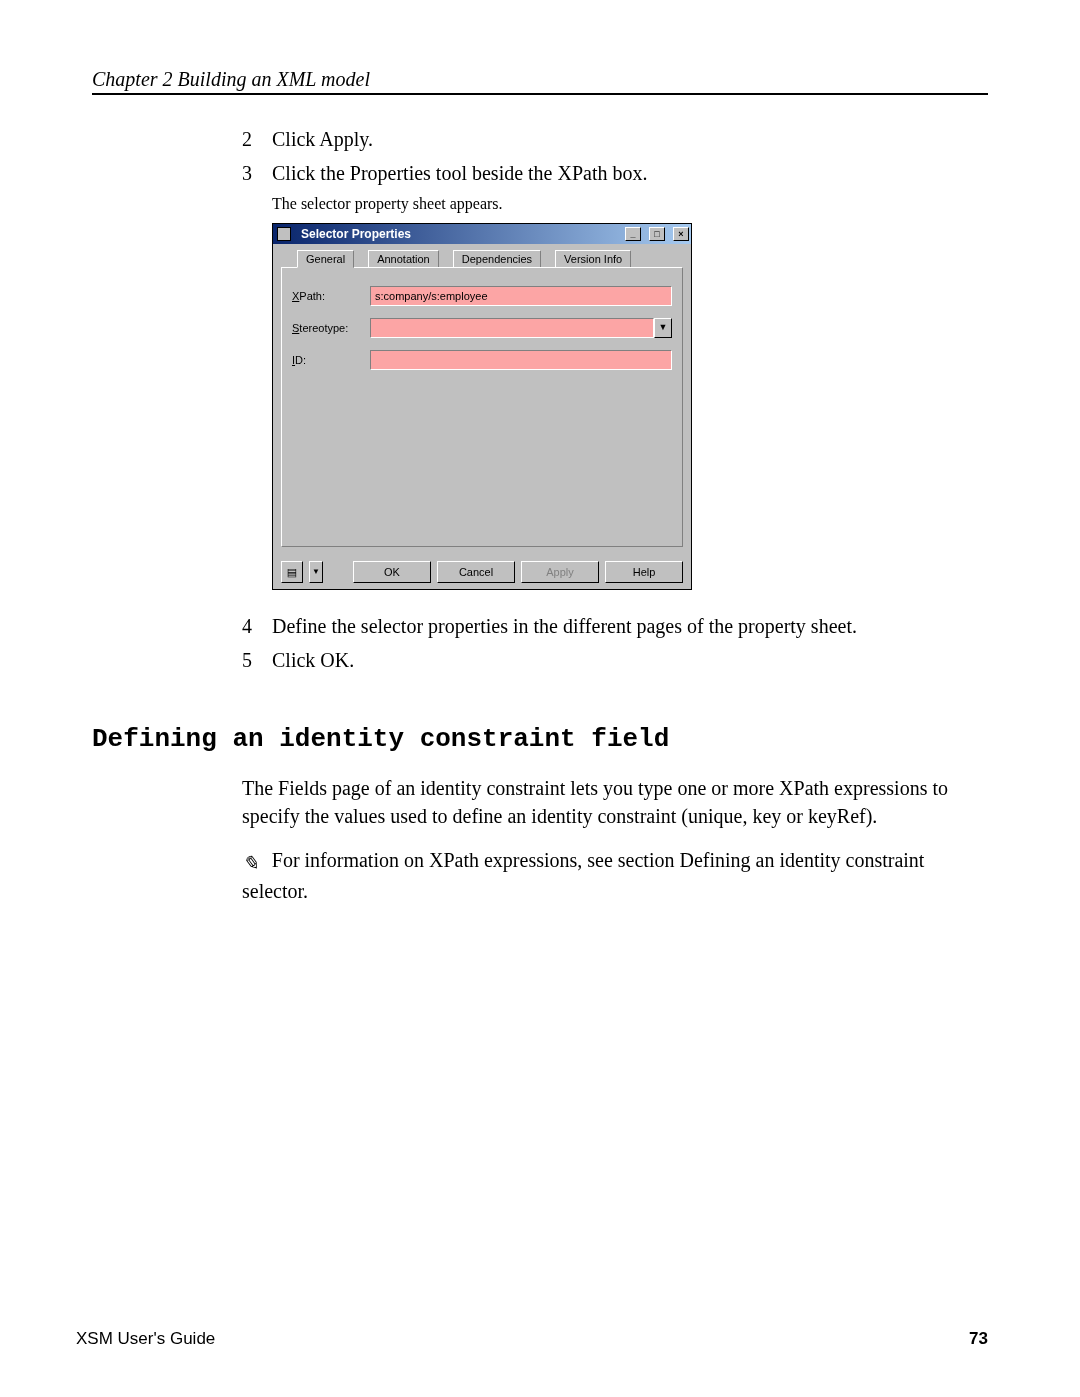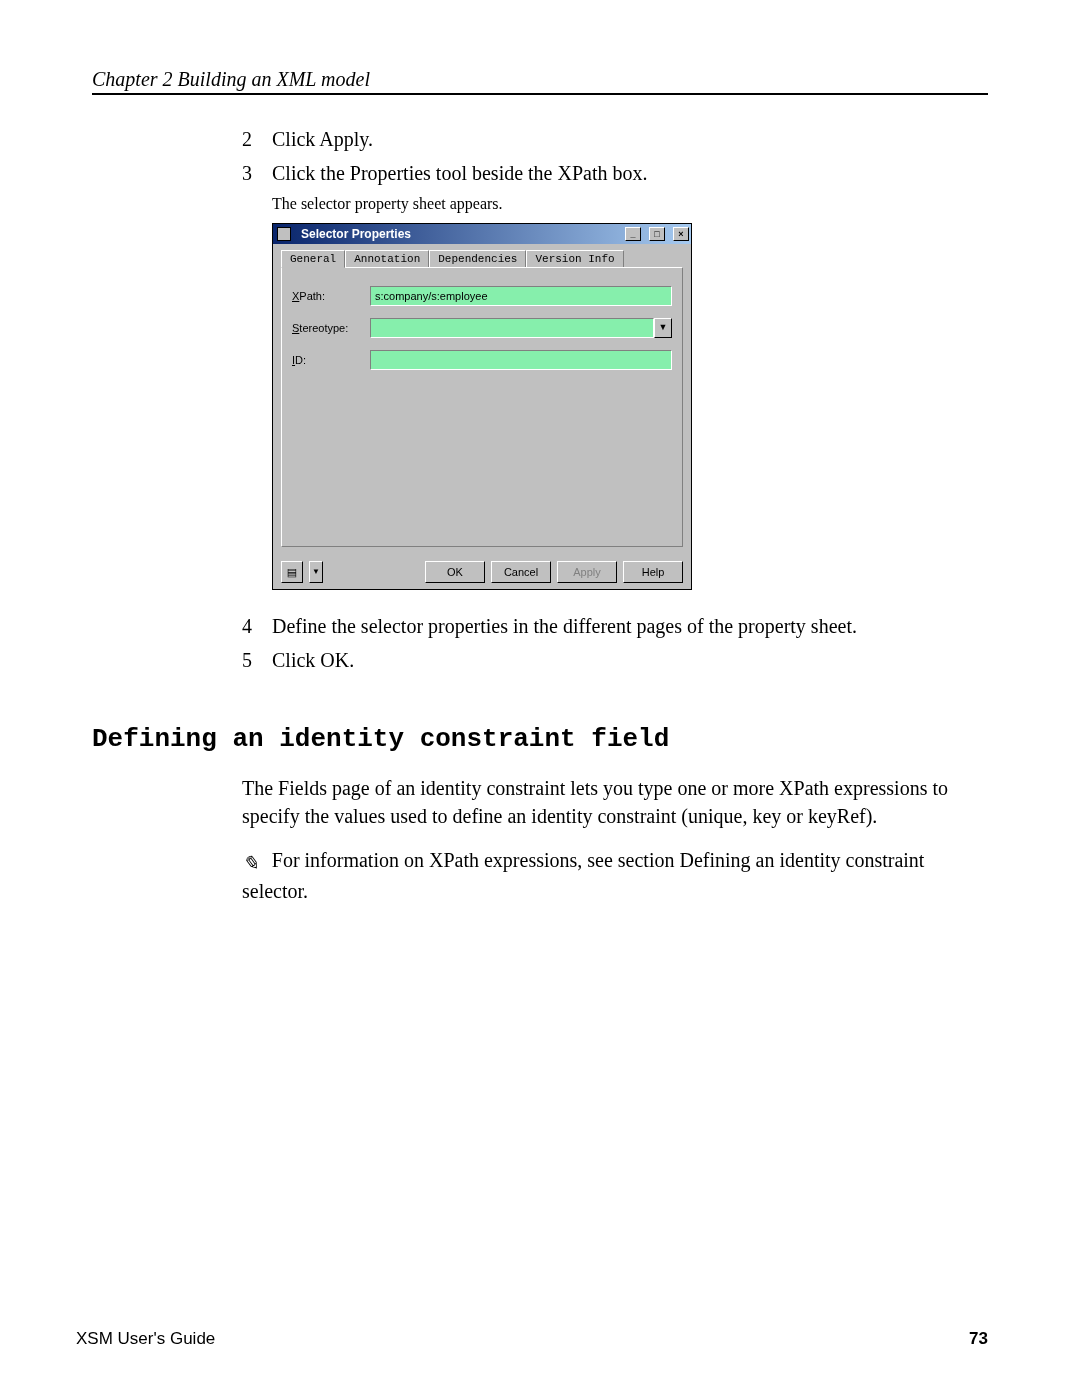--- a/index.html
+++ b/index.html
@@ -85,23 +85,22 @@
     border-right: 1px solid #000;
     border-bottom: 1px solid #000;
     margin-left: 2px;
     font-size: 9px;
     line-height: 12px;
     text-align: center;
     color: #000;
   }
   .tabs {
     display: flex;
-    padding: 6px 8px 0 8px;
-    gap: 0;
-    font-family: Liberation Mono, monospace;
+    padding: 6px 8px 0 24px;
+    gap: 14px;
   }
   .tab {
     border-top: 1px solid #fff;
     border-left: 1px solid #fff;
     border-right: 1px solid #808080;
     background: #c0c0c0;
     padding: 2px 8px;
     font-size: 11px;
     position: relative;
   }
@@ -125,21 +124,21 @@
     align-items: center;
     margin-bottom: 12px;
   }
   .form-label {
     width: 78px;
     font-size: 11px;
   }
   .form-label u { text-decoration: underline; }
   .text-input {
     flex: 1;
-    background: #86efac;
+    background: #fca5a5;
     border-top: 1px solid #808080;
     border-left: 1px solid #808080;
     border-right: 1px solid #fff;
     border-bottom: 1px solid #fff;
     height: 20px;
     padding: 2px 4px;
     font-size: 11px;
     font-family: Tahoma, Arial, sans-serif;
   }
   .combo-btn {
@@ -176,21 +175,21 @@
     border-left: 1px solid #fff;
     border-right: 1px solid #000;
     border-bottom: 1px solid #000;
     background: #c0c0c0;
     text-align: center;
     line-height: 20px;
     font-size: 8px;
   }
   .spacer { flex: 1; }
   .dlg-btn {
-    width: 60px; height: 22px;
+    width: 78px; height: 22px;
     border-top: 1px solid #fff;
     border-left: 1px solid #fff;
     border-right: 1px solid #000;
     border-bottom: 1px solid #000;
     background: #c0c0c0;
     text-align: center;
     line-height: 20px;
     font-size: 11px;
     color: #000;
   }

